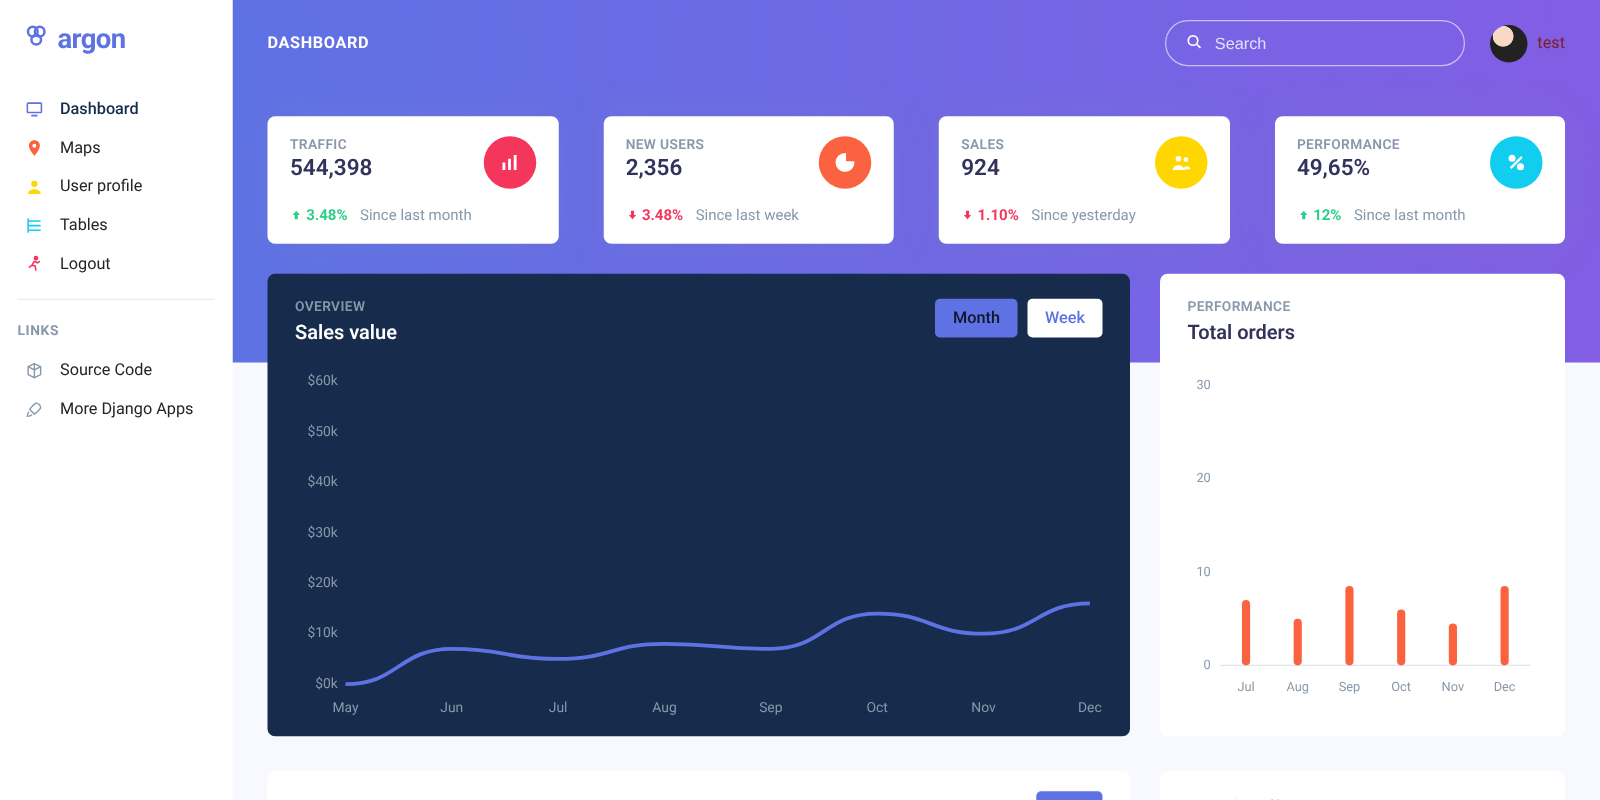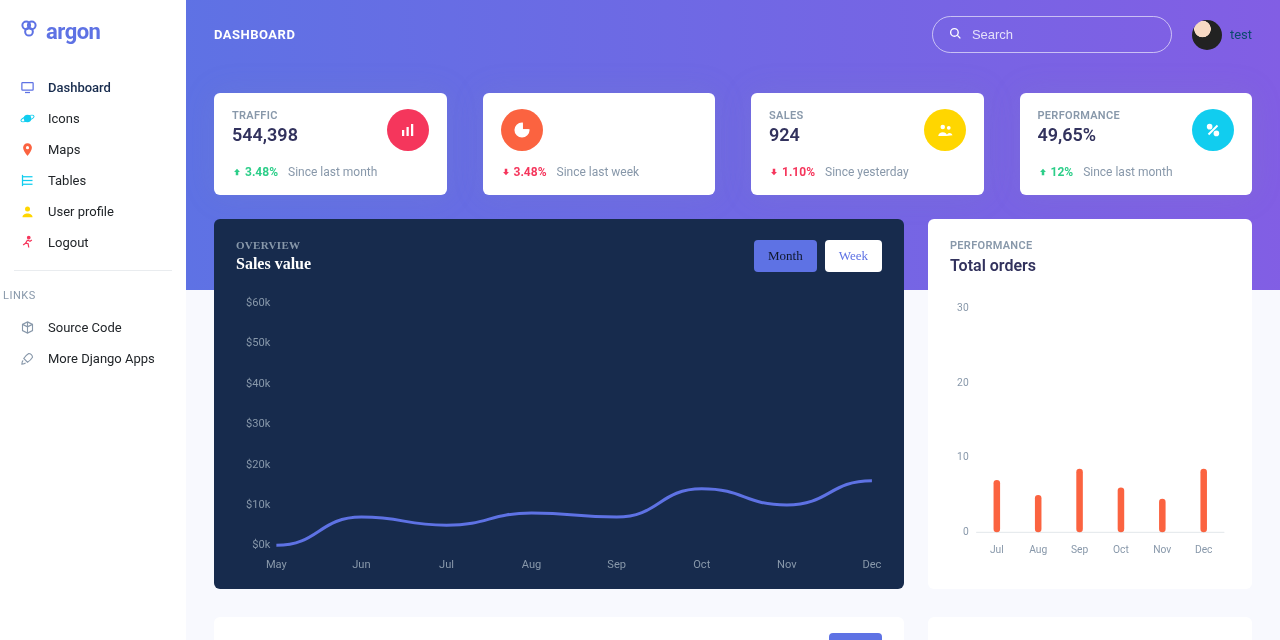--- a/index.html
+++ b/index.html
@@ -42,21 +42,21 @@
   align-items: center;
   gap: 12px;
   padding: 8px 12px;
   font-size: 13px;
   color: #212529;
   cursor: pointer;
 }
 .nav-item .ic { width: 18px; display:inline-flex; justify-content:center; }
 .nav-item.active { color: #172b4d; font-weight: 500; }
 .nav-sep { margin: 12px 14px; height:1px; background: #e9ecef; }
-.nav-h { padding: 6px 3px 10px; font-size: 11px; color:#8898aa; letter-spacing:.5px; font-weight:400;}
+.nav-h { padding: 6px 14px 10px; font-size: 11px; color:#8898aa; letter-spacing:.5px; font-weight:700;}
 .main {
   flex: 1;
   position: relative;
   height: 640px;
   overflow:hidden;
 }
 .header-bg {
   position: absolute;
   top: 0; left:0; right:0;
   height: 290px;
@@ -88,21 +88,21 @@
 .search input {
   background: transparent;
   border:0;
   color: #ef4444;
   font-size: 13px;
   outline:none;
   width: 100%;
 }
 .search input::placeholder { color: rgba(255,255,255,.8); }
 .user {
-  display:flex; align-items:center; gap:8px; color:#0c4a6e; font-size:13px; cursor:pointer;
+  display:flex; align-items:center; gap:8px; color:#7f1d1d; font-size:13px; cursor:pointer;
 }
 .avatar {
   width:30px;height:30px;border-radius:50%;
   background: radial-gradient(circle at 35% 30%, #f7d9c4 0 28%, #222 30% 100%);
 }
 .cards {
   position: relative;
   display:flex;
   gap: 36px;
   padding: 0 28px;
@@ -142,21 +142,21 @@
   background:#172b4d;
   border-radius:6px;
   padding: 20px 22px 14px;
   color:#fff;
   height: 370px;
   display:flex;
   flex-direction:column;
 }
 .chart-dark .overline { font-size:11px; color:#8898aa; font-weight:600; letter-spacing:.3px;}
 .chart-dark h3 { font-size:16px; font-weight:600; margin-top:4px; }
-.chart-head { display:flex; align-items:center;font-family:Liberation Serif, serif; }
+.chart-head { display:flex; align-items:flex-start; }
 .chart-head .left { flex:1; }
 .tabs { display:flex; gap:8px; }
 .tab {
   padding: 8px 14px;
   border-radius:4px;
   font-size:13px;
   font-weight:500;
   cursor:pointer;
   background:#fff;
   color:#5e72e4;
@@ -221,56 +221,47 @@
       <div class="nav-item active">
         <span class="ic" style="color: rgb(94, 114, 228);">
           <svg width="15" height="15" viewBox="0 0 24 24" fill="none" stroke="currentColor" stroke-width="2">
             <rect x="3" y="4" width="18" height="12" rx="1"></rect>
             <line x1="8" y1="20" x2="16" y2="20"></line>
           </svg>
         </span>
         <span>Dashboard</span>
       </div>
       <div class="nav-item">
-        <span class="ic" style="color: rgb(17, 205, 239);">
-          <svg width="15" height="15" viewBox="0 0 24 24" fill="currentColor">
-            <circle cx="12" cy="12" r="6"></circle>
-            <ellipse cx="12" cy="12" rx="11" ry="3.5" fill="none" stroke="currentColor" stroke-width="1.5" transform="rotate(-20 12 12)"></ellipse>
-          </svg>
-        </span>
-        <span>Icons</span>
-      </div>
-      <div class="nav-item">
         <span class="ic" style="color: rgb(251, 99, 64);">
           <svg width="15" height="15" viewBox="0 0 24 24" fill="currentColor">
             <path d="M12 2C8 2 5 5 5 9c0 5 7 13 7 13s7-8 7-13c0-4-3-7-7-7z"></path>
             <circle cx="12" cy="9" r="2.5" fill="#fff"></circle>
           </svg>
         </span>
         <span>Maps</span>
+      </div>
+      <div class="nav-item">
+        <span class="ic" style="color: rgb(255, 214, 0);">
+          <svg width="15" height="15" viewBox="0 0 24 24" fill="currentColor">
+            <circle cx="12" cy="8" r="4"></circle>
+            <path d="M4 21c0-4 4-6 8-6s8 2 8 6"></path>
+          </svg>
+        </span>
+        <span>User profile</span>
       </div>
       <div class="nav-item">
         <span class="ic" style="color: rgb(17, 205, 239);">
           <svg width="15" height="15" viewBox="0 0 24 24" fill="none" stroke="currentColor" stroke-width="2">
             <line x1="4" y1="6" x2="20" y2="6"></line>
             <line x1="4" y1="12" x2="20" y2="12"></line>
             <line x1="4" y1="18" x2="20" y2="18"></line>
             <line x1="4" y1="3" x2="4" y2="21"></line>
           </svg>
         </span>
         <span>Tables</span>
-      </div>
-      <div class="nav-item">
-        <span class="ic" style="color: rgb(255, 214, 0);">
-          <svg width="15" height="15" viewBox="0 0 24 24" fill="currentColor">
-            <circle cx="12" cy="8" r="4"></circle>
-            <path d="M4 21c0-4 4-6 8-6s8 2 8 6"></path>
-          </svg>
-        </span>
-        <span>User profile</span>
       </div>
       <div class="nav-item">
         <span class="ic" style="color: rgb(245, 54, 92);">
           <svg width="15" height="15" viewBox="0 0 24 24" fill="none" stroke="currentColor" stroke-width="2">
             <circle cx="14" cy="4" r="2" fill="currentColor"></circle>
             <path d="M12 8l-3 5 4 1 1 6M12 8l4 2 3-2M9 13l-4 3"></path>
           </svg>
         </span>
         <span>Logout</span>
       </div>
@@ -336,20 +327,24 @@
         </div>
         <div class="card-meta">
           <span class="delta up"><svg width="10" height="10" viewBox="0 0 24 24" fill="currentColor">
               <path d="M12 4l7 8h-4v8h-6v-8H5z"></path>
             </svg>3.48%</span>
           <span class="since">Since last month</span>
         </div>
       </div>
       <div class="card">
         <div class="card-top">
+          <div class="card-labels">
+            <div class="card-label">NEW USERS</div>
+            <div class="card-value">2,356</div>
+          </div>
           <div class="card-icon" style="background:#fb6340">
             <svg width="18" height="18" viewBox="0 0 24 24" fill="none" stroke="#fff" stroke-width="2.2">
               <path d="M12 3a9 9 0 1 0 9 9h-9z" fill="#fff"></path>
               <path d="M12 3v9h9"></path>
             </svg>
           </div>
         </div>
         <div class="card-meta">
           <span class="delta down"><svg width="10" height="10" viewBox="0 0 24 24" fill="currentColor">
               <path d="M12 20l-7-8h4V4h6v8h4z"></path>

